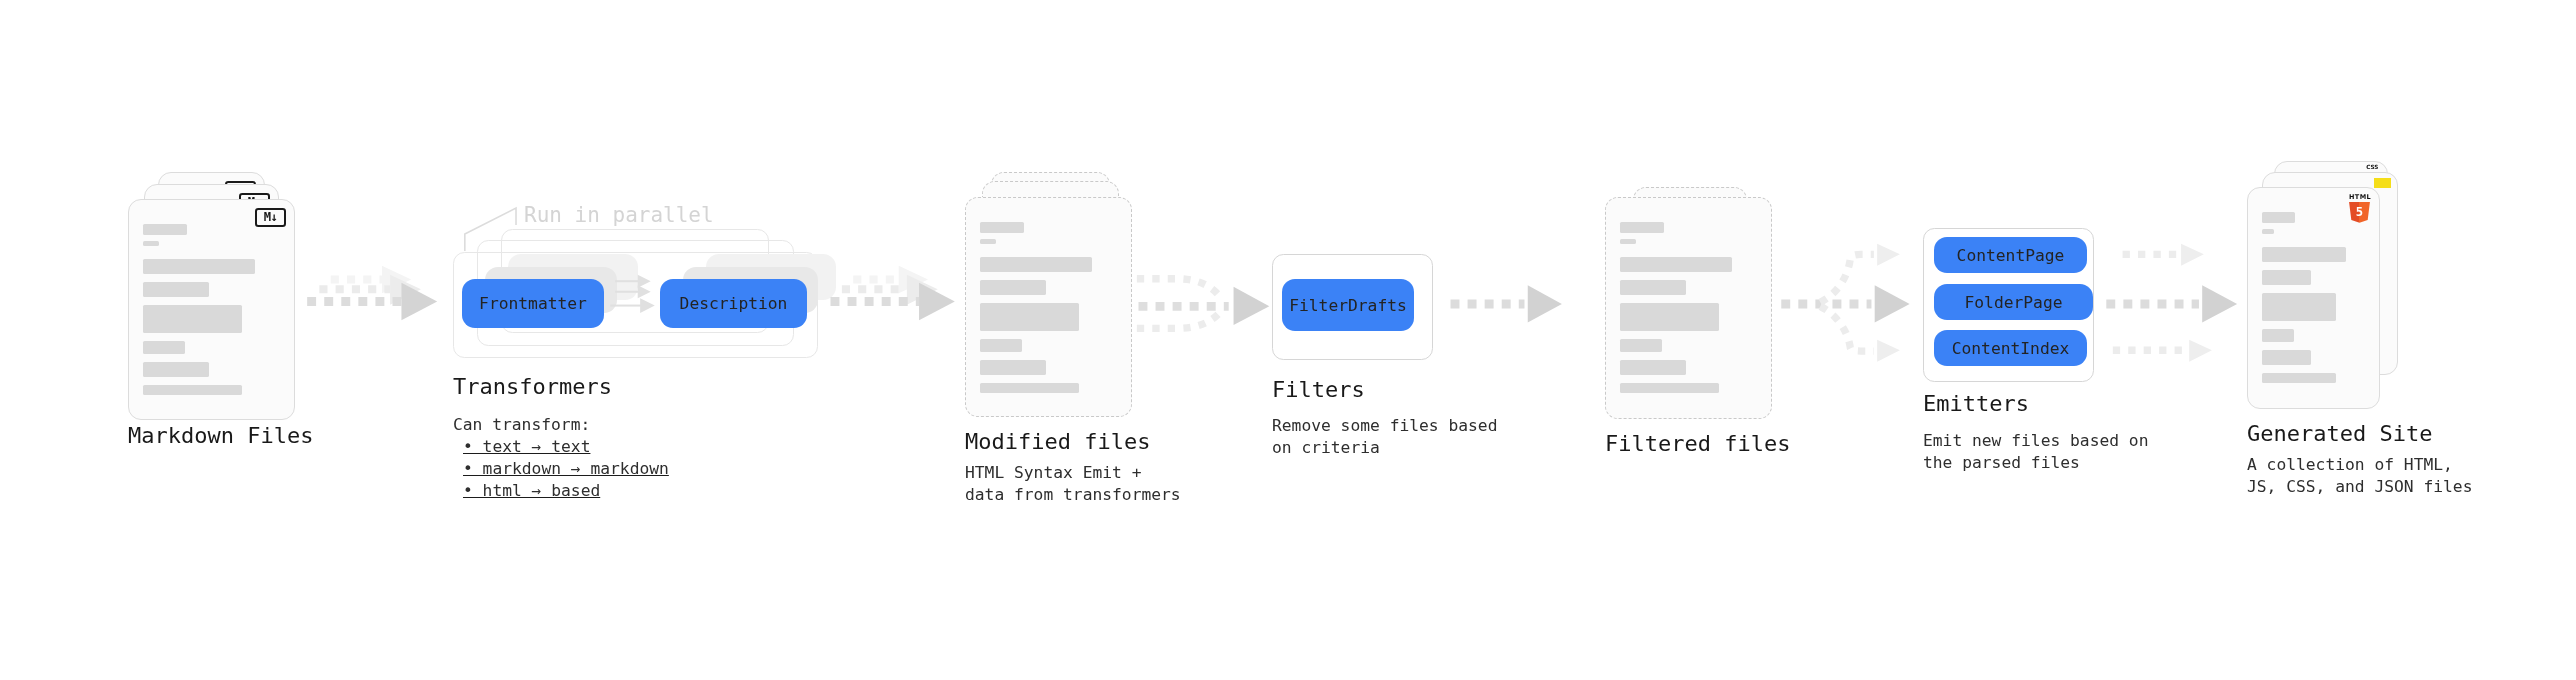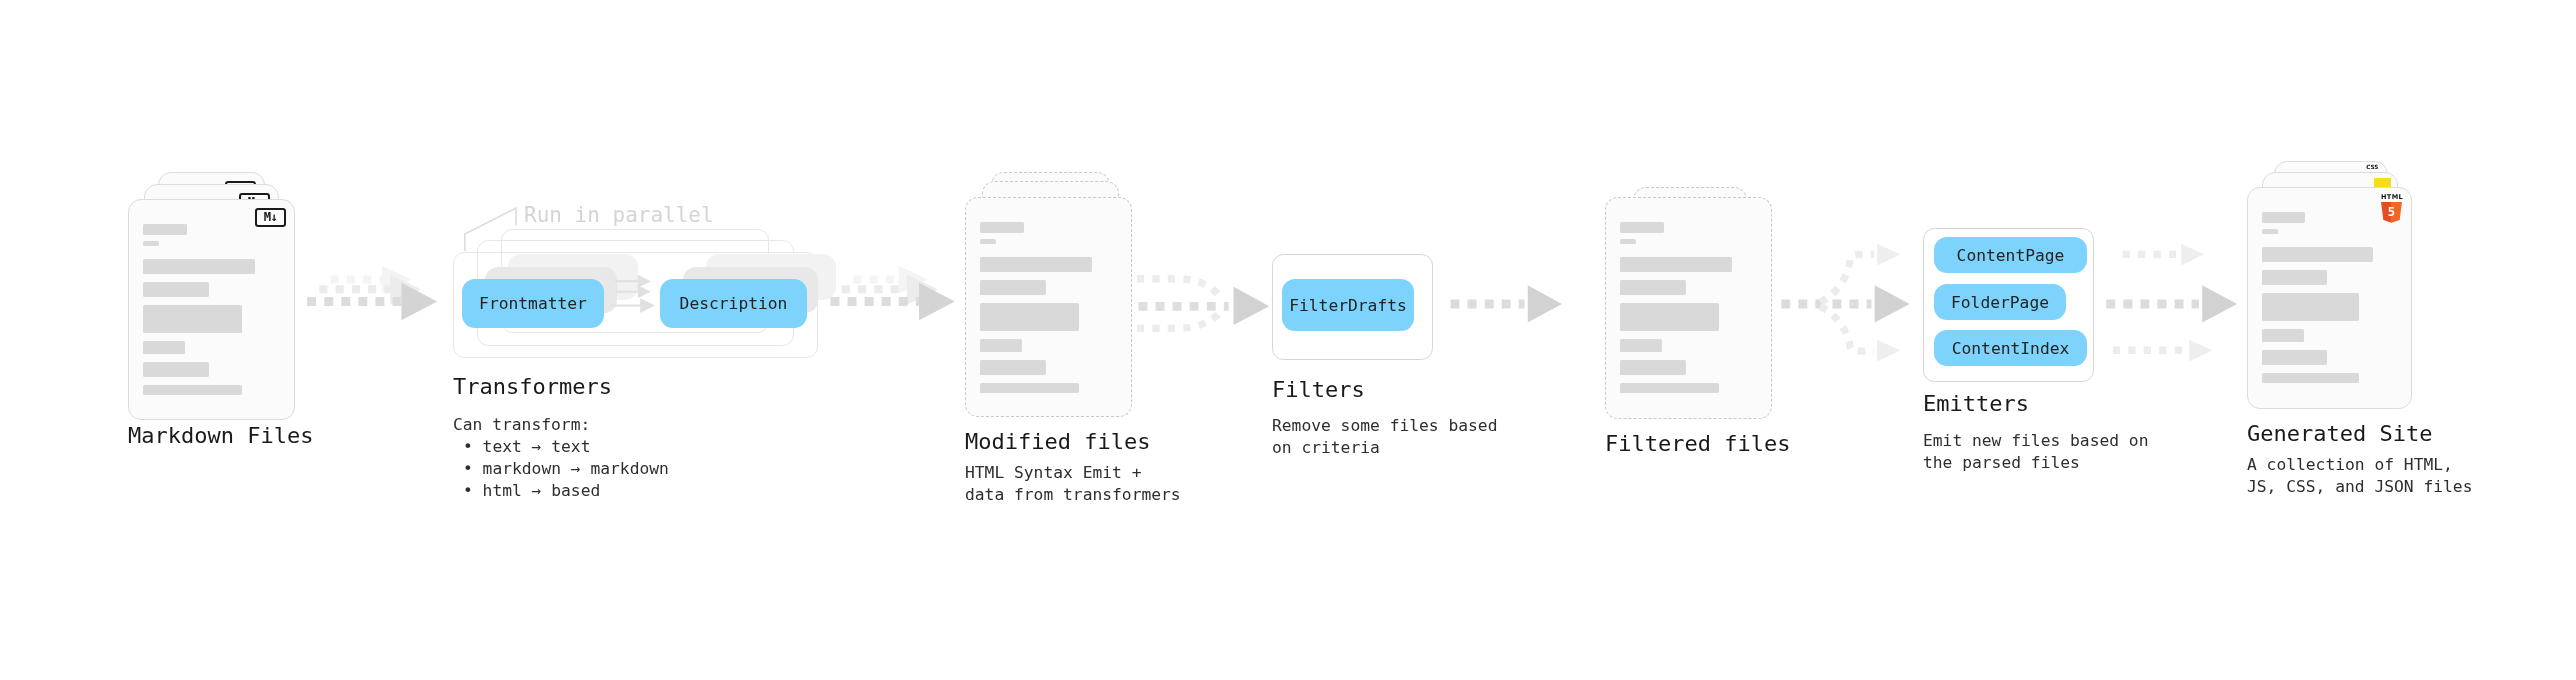--- a/index.html
+++ b/index.html
@@ -1,40 +1,40 @@
 <!DOCTYPE html>
 <html style="--html5_orange: #e44d26; --html5_orange_light: #f16529; --js_yellow: #f5de19; --css_blue: #2b63f0;font-size:13px"><head>
 <meta charset="utf-8">
 <style>
   html,body { margin:0; padding:0; background:#ffffff; }
   .canvas {
     position:relative; width:2576px; height:681px; background:#ffffff; overflow:hidden;
     font-family:"DejaVu Sans Mono","Liberation Mono",monospace; color:#1c1c1c;
   }
-  .abs { position:absolute; }
+  .abs { position:absolute;text-decoration:underline; }
 
   
   .file-card { position:absolute; background:#fbfbfb; border:1.6px solid #dcdcdc; border-radius:13px; box-sizing:border-box; }
   .file-card.dashed { border:1.6px dashed #c9c9c9; }
   .bars { position:absolute; left:14px; top:24.4px; right:14px; }
   .bar { background:#d9d9d9; border-radius:1.6px; }
 
   
   .md-badge {
     position:absolute; top:8.1px; right:8.1px; width:31px; height:18.7px;
     border:2.4px solid #1a1a1a; border-radius:3.3px; background:#fbfbfb;
     color:#1a1a1a; font-weight:bold; font-size:12.2px; letter-spacing:-0.8px;
     display:flex; align-items:center; justify-content:center; box-sizing:border-box;
   }
 
   
   .outline-box { position:absolute; border:1.6px solid #e7e7e7; border-radius:11.4px; box-sizing:border-box; }
   .frame-box   { position:absolute; border:1.6px solid #d6d6d6; border-radius:11.4px; box-sizing:border-box; background:#ffffff; }
   .pill {
-    position:absolute; background:#7dd3fc; border-radius:13px; box-sizing:border-box;
+    position:absolute; background:#3b82f6; border-radius:13px; box-sizing:border-box;
     display:flex; align-items:center; justify-content:center;
     font-size:16.3px; color:#232323; white-space:nowrap;
   }
   .pill.ghost2 { background:#e8e8e8; }
   .pill.ghost3 { background:#f2f2f2; }
 
   
   .stage-title { position:absolute; font-size:22px; line-height:1.1; color:#191919; white-space:nowrap; }
   .stage-sub   { position:absolute; font-size:16.3px; line-height:22px; color:#2e2e2e; white-space:pre-line; }
   .note        { position:absolute; font-size:21px; line-height:1; color:#d4d4d4; white-space:nowrap; }
@@ -152,35 +152,35 @@
           <div class="bar" style="width: 48%; height: 14.6px; margin-top: 8.1px;"></div>
           <div class="bar" style="width: 72%; height: 10.6px; margin-top: 8.1px;"></div>
         </div>
     </div>
     <div class="stage-title" style="left:1605px; top:432px;">Filtered files</div>
   </div>
 
   <div>
     <div class="frame-box" style="left:1923px; top:228px; width:171px; height:154px;"></div>
     <div class="pill" style="left:1934px; top:237px; width:153px; height:36px;">ContentPage</div>
-    <div class="pill" style="left:1934px; top:284px; width:132px; height:36px;">FolderPage</div>
+    <div class="pill" style="left:1934px; top:284px; width:159px; height:36px;">FolderPage</div>
     <div class="pill" style="left:1934px; top:330px; width:153px; height:36px;">ContentIndex</div>
     <div class="stage-title" style="left:1923px; top:392px;">Emitters</div>
     <div class="stage-sub" style="left:1923px; top:430px;">Emit new files based on
 the parsed files</div>
   </div>
 
   <div>
     <div class="file-card" style="left:2274px; top:161px; width:114px; height:203px;">
       <div class="css-badge">CSS</div>
     </div>
     <div class="file-card" style="left:2262px; top:172px; width:136px; height:203px;">
       <div class="js-badge"></div>
     </div>
-    <div class="file-card" style="left:2247px; top:187px; width:165px; height:222px;">
+    <div class="file-card" style="left:2247px; top:187px; width:133px; height:222px;">
       <div class="site-logo">
         <div class="word">HTML</div>
         <div class="shield">
             <span>5</span>
           </div>
       </div>
       <div class="bars">
           <div class="bar" style="width: 32%; height: 10.6px; margin-top: 0px;"></div>
           <div class="bar" style="width: 12%; height: 4.9px; margin-top: 6.5px;"></div>
           <div class="bar" style="width: 82%; height: 14.6px; margin-top: 13px;"></div>

